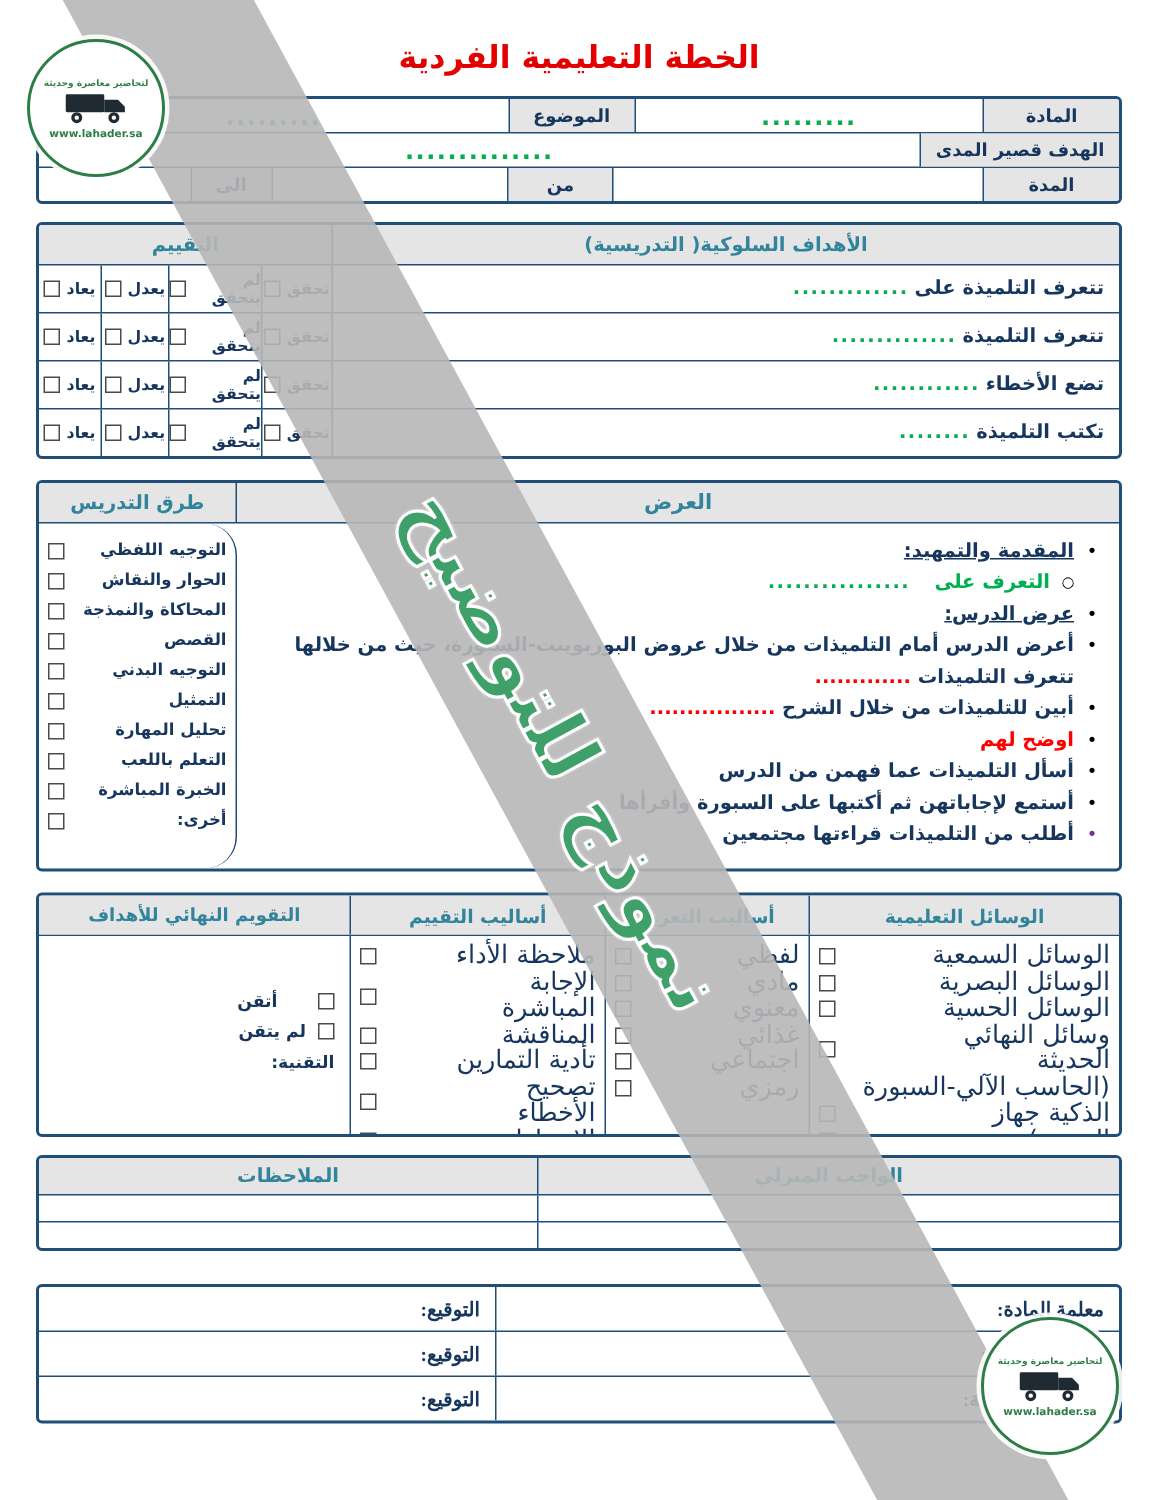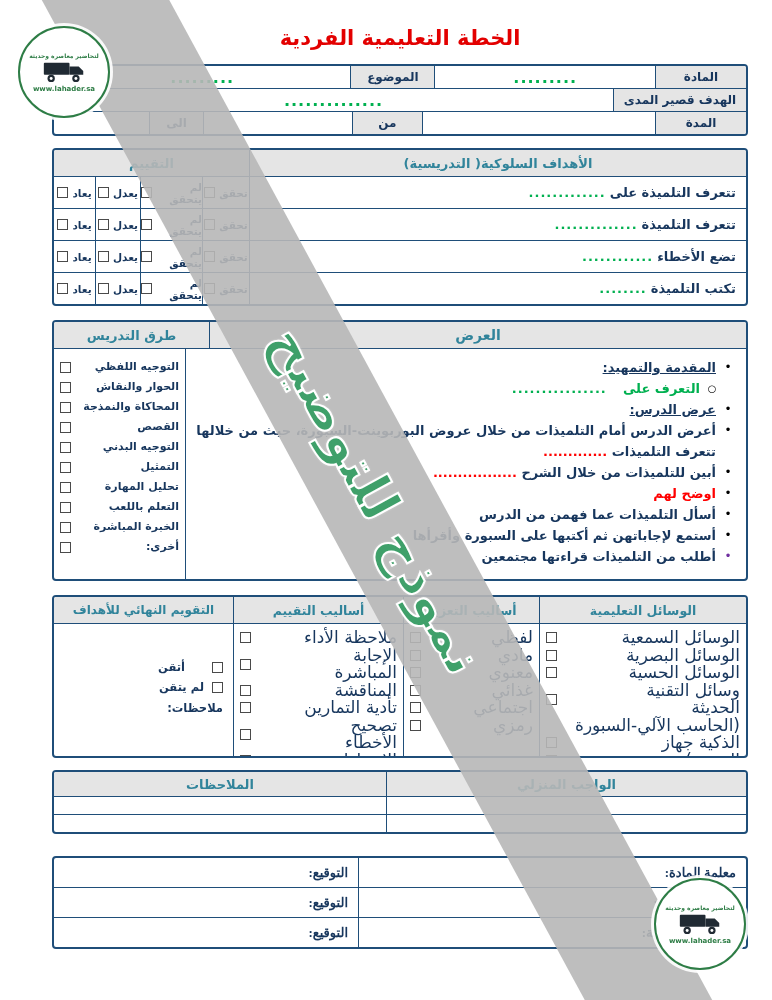--- a/index.html
+++ b/index.html
@@ -1,18 +1,18 @@
 <!DOCTYPE html>
 <html lang="ar" dir="rtl"><head>
 <meta charset="utf-8">
 <style>
   html,body{margin:0;padding:0;background:#fff;}
   .page{position:relative;width:772px;height:1000px;background:#fff;overflow:hidden;
         font-family:"DejaVu Sans",sans-serif;direction:rtl;}
-  .content{position:relative;z-index:1;padding:0 24px;margin-left:28px;}
+  .content{position:relative;z-index:1;padding:0 24px;}
   .title{margin:26px 0 0 0;text-align:center;color:#e30000;font-size:21px;font-weight:bold;}
 
   
   .tbl{border:2px solid #1f4e79;border-radius:4px;overflow:hidden;background:#fff;}
   .row{display:flex;border-top:1px solid #1f4e79;align-items:stretch;}
   .row:first-child{border-top:none;}
   .cell{box-sizing:border-box;display:flex;align-items:center;justify-content:center;min-width:0;}
   .cell + .cell{border-right:1px solid #1f4e79;}
   .hd{background:#e5e5e5;color:#17365d;font-weight:bold;font-size:12px;}
   .teal{color:#31849b;font-size:13px;}
@@ -33,21 +33,21 @@
   .eval{gap:4px;font-size:10.5px;font-weight:bold;color:#17365d;}
 
   
   .pres{margin-top:14px;}
   .pres-body{flex-direction:column;align-items:stretch;justify-content:flex-start;padding:8px 12px 8px 6px;}
   .pline{display:flex;gap:6px;font-size:13px;line-height:21px;align-items:flex-start;}
   .blt{flex:none;width:12px;text-align:center;color:#000;font-size:12px;}
   .blt.purple{color:#7030a0;}
   .blt2{flex:none;width:12px;margin-right:16px;text-align:center;color:#000;font-size:10px;line-height:21px;}
   .ul{color:#17365d;font-weight:bold;text-decoration:underline;}
-  .methods{flex-direction:column;align-items:stretch;justify-content:flex-start;padding:8px 6px;}
+  .methods{flex-direction:column;align-items:stretch;justify-content:flex-start;padding:8px 6px;border-radius:21px;}
   .mitem{display:flex;justify-content:space-between;align-items:center;font-size:11px;font-weight:bold;color:#17365d;line-height:20px;}
 
   
   .res{margin-top:14px;}
   .rlist{flex-direction:column;align-items:stretch;justify-content:flex-start;padding:5px 6px;}
   .ritem{display:flex;justify-content:space-between;align-items:center;font-size:17px;font-weight:normal;color:#17365d;line-height:17.5px;gap:44px;}
   .ritem.nobox{justify-content:flex-start;}
   .fitem{display:flex;gap:8px;align-items:center;font-size:11.5px;font-weight:bold;color:#17365d;line-height:20px;padding-right:4px;}
   .final-pad{margin-top:28px;gap:27px;}
   .notes-line{font-size:11.5px;font-weight:bold;color:#17365d;padding-right:4px;margin-top:4px;}
@@ -206,21 +206,21 @@
         <div class="cell eval" style="width:42px">
             <span>يعاد</span>
             <span class="cb"></span>
           </div>
       </div>
     </div>
 
     <div class="tbl pres">
       <div class="row" style="height:26px">
         <div class="cell hd teal" style="flex:1;font-size:14px">العرض</div>
-        <div class="cell hd teal" style="width:156px">طرق التدريس</div>
+        <div class="cell hd teal" style="width:132px">طرق التدريس</div>
       </div>
       <div class="row" style="min-height:230px">
         <div class="cell pres-body" style="flex:1">
           <div class="pline">
               <span class="blt">•</span>
               <span class="ul">المقدمة والتمهيد:</span>
             </div>
           <div class="pline"><span class="blt2">○</span><span class="green">التعرف على</span>&nbsp;<span class="dots">................</span></div>
           <div class="pline">
               <span class="blt">•</span>
@@ -311,21 +311,21 @@
             </div>
           <div class="ritem">
               <span>الوسائل البصرية</span>
               <span class="cb"></span>
             </div>
           <div class="ritem">
               <span>الوسائل الحسية</span>
               <span class="cb"></span>
             </div>
           <div class="ritem">
-              <span>وسائل التقنية الحديثة</span>
+              <span>وسائل النهائي الحديثة</span>
               <span class="cb"></span>
             </div>
           <div class="ritem nobox">
               <span>(الحاسب الآلي-السبورة</span>
             </div>
           <div class="ritem">
               <span>الذكية جهاز</span>
               <span class="cb"></span>
             </div>
           <div class="ritem">
@@ -387,21 +387,21 @@
         </div>
         <div class="cell rlist" style="flex:1">
           <div class="fitem final-pad">
               <span class="cb"></span>
               <span>أتقن</span>
             </div>
           <div class="fitem">
               <span class="cb"></span>
               <span>لم يتقن</span>
             </div>
-          <div class="notes-line">ملاحظات:</div>
+          <div class="notes-line">التقنية:</div>
         </div>
       </div>
     </div>
 
     <div class="tbl hw">
       <div class="row" style="height:24px">
         <div class="cell hd teal" style="flex:1">الواجب المنزلي</div>
         <div class="cell hd teal" style="width:333px">الملاحظات</div>
       </div>
       <div class="row" style="height:17px">

